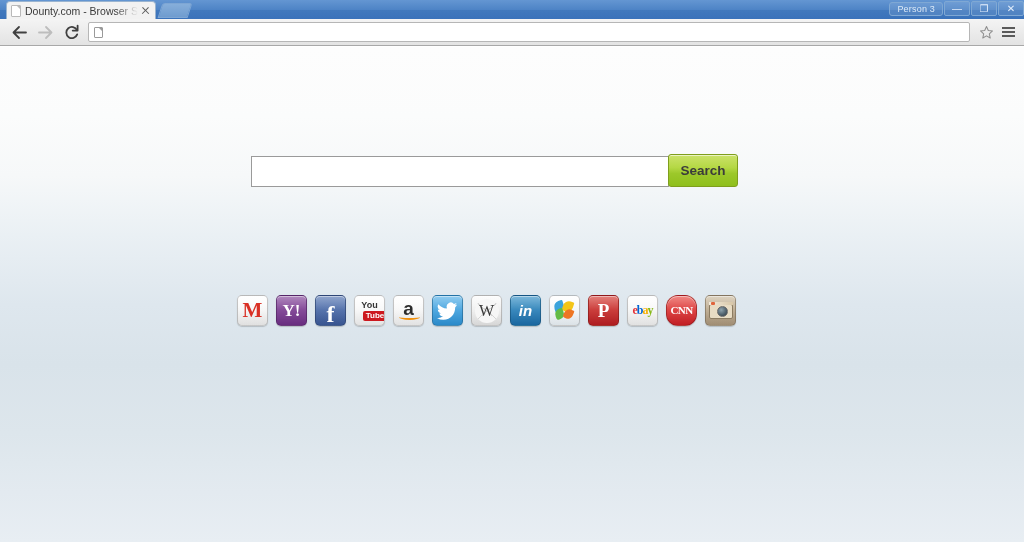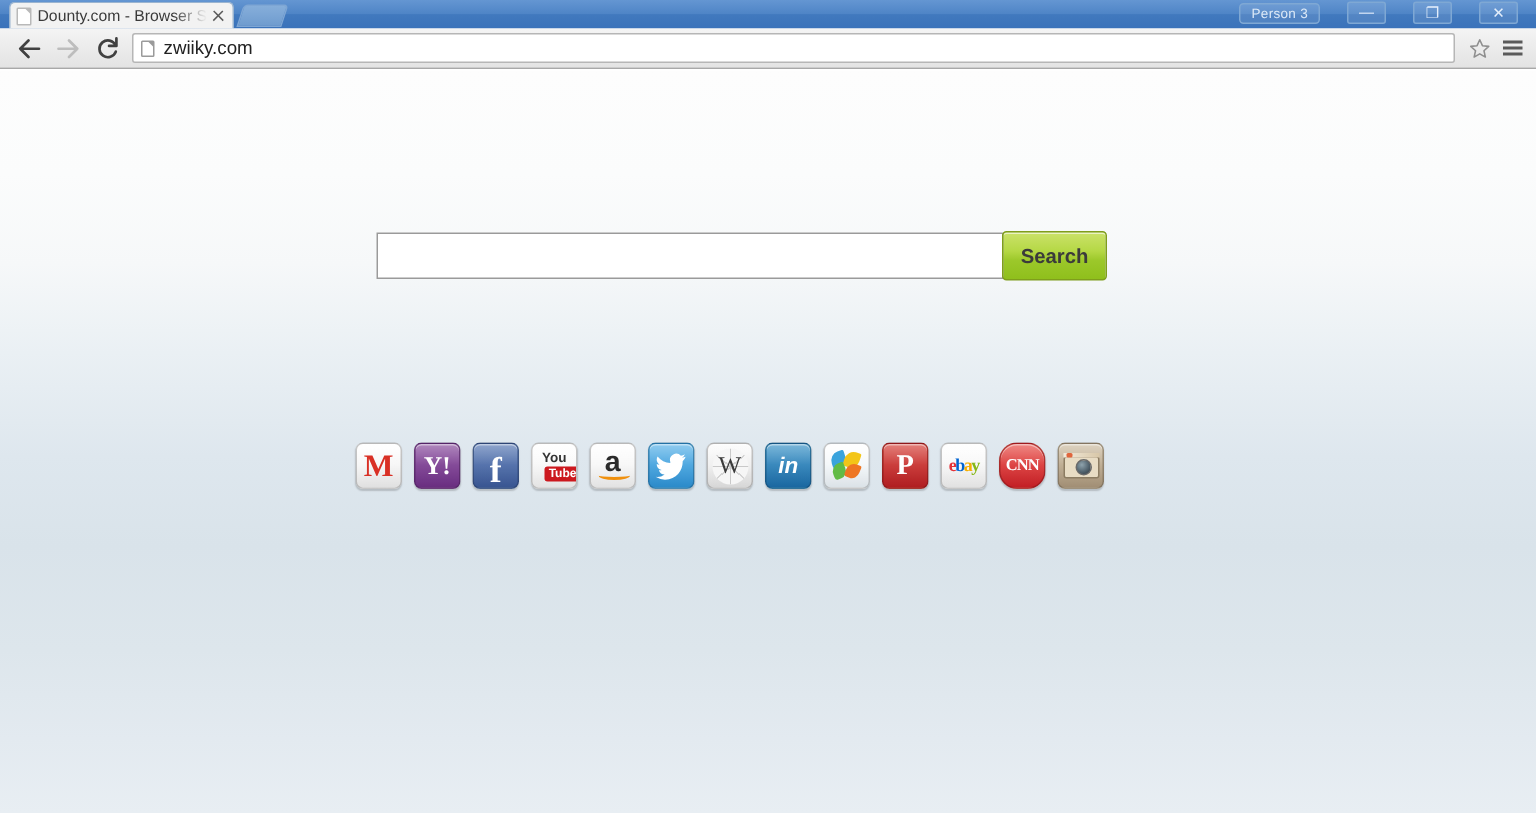--- a/index.html
+++ b/index.html
@@ -57,21 +57,21 @@
   .newtab {
     position: absolute; left: 160px; top: 3px;
     width: 30px; height: 15px;
     background: linear-gradient(to bottom, #86aeda, #6f9ccf);
     border: 1px solid #7ea6d4;
     border-top-left-radius: 3px; border-top-right-radius: 3px;
     transform: skewX(-18deg);
     cursor: pointer;
   }
 
-  .winctl { position: absolute; right: 12px; top: 1px; display: flex; align-items: center; gap: 18px; }
+  .winctl { position: absolute; right: 0; top: 1px; display: flex; align-items: center; gap: 1px; }
   .person-chip {
     font-size: 9px; color: #dce9f7; padding: 1px 7px;
     border: 1px solid #7fa8d4; border-radius: 3px;
     background: rgba(255,255,255,0.10);
     letter-spacing: .2px; cursor: pointer;
   }
   .wbtn {
     width: 26px; height: 15px; border: 1px solid #7fa8d4;
     background: rgba(255,255,255,0.10);
     display: flex; align-items: center; justify-content: center;
@@ -113,21 +113,21 @@
   .page {
     position: absolute; top: 47px; left: 0; width: 1024px; height: 495px;
     background: linear-gradient(to bottom,
       #fdfdfd 0%, #fbfcfc 14%, #f6f8f9 26%,
       #eaf0f4 38%, #dee7ee 52%, #d9e3ea 64%,
       #dde6ec 78%, #e3eaf0 90%, #e8eef3 100%);
   }
 
   .search-row {
     position: absolute; left: 251px; top: 108px;
-    display: flex; align-items: flex-start;
+    display: flex; align-items: center;
   }
   .search-input {
     width: 418px; height: 31px;
     border: 1px solid #9a9a9a; background: #fff;
     font-family: "Liberation Sans", sans-serif; font-size: 13px;
     color: #333; padding: 0 7px; outline: none;
   }
   .search-btn {
     width: 70px; height: 33px; margin-top: -1px; margin-left: -1px;
     border: 1px solid #7f9e1c; border-radius: 3px;
@@ -270,21 +270,20 @@
     </div>
     <div class="navbtn">
       <svg width="17" height="16" viewBox="0 0 17 16" aria-hidden="true">
         <path d="M14 6.2 A5.6 5.6 0 1 0 14.2 10.4" stroke="#404040" stroke-width="1.8" fill="none" stroke-linecap="round"></path>
         <path d="M14.6 1.6 L14.6 6.6 L9.7 6.6" stroke="#404040" stroke-width="1.8" fill="none" stroke-linecap="round" stroke-linejoin="round"></path>
       </svg>
     </div>
 
     <div class="omnibox">
       <div class="omni-favicon"></div>
-      <div class="omni-url">zwiiky.com</div>
     </div>
 
     <div class="star-btn">
       <svg width="15" height="15" viewBox="0 0 16 16" aria-hidden="true">
         <path d="M8 1.6 L9.9 5.8 L14.4 6.3 L11 9.4 L12 13.9 L8 11.6 L4 13.9 L5 9.4 L1.6 6.3 L6.1 5.8 Z" fill="none" stroke="#8e8e8e" stroke-width="1.1" stroke-linejoin="round"></path>
       </svg>
     </div>
     <div class="menu-btn">
       <span></span>
         <span></span>

